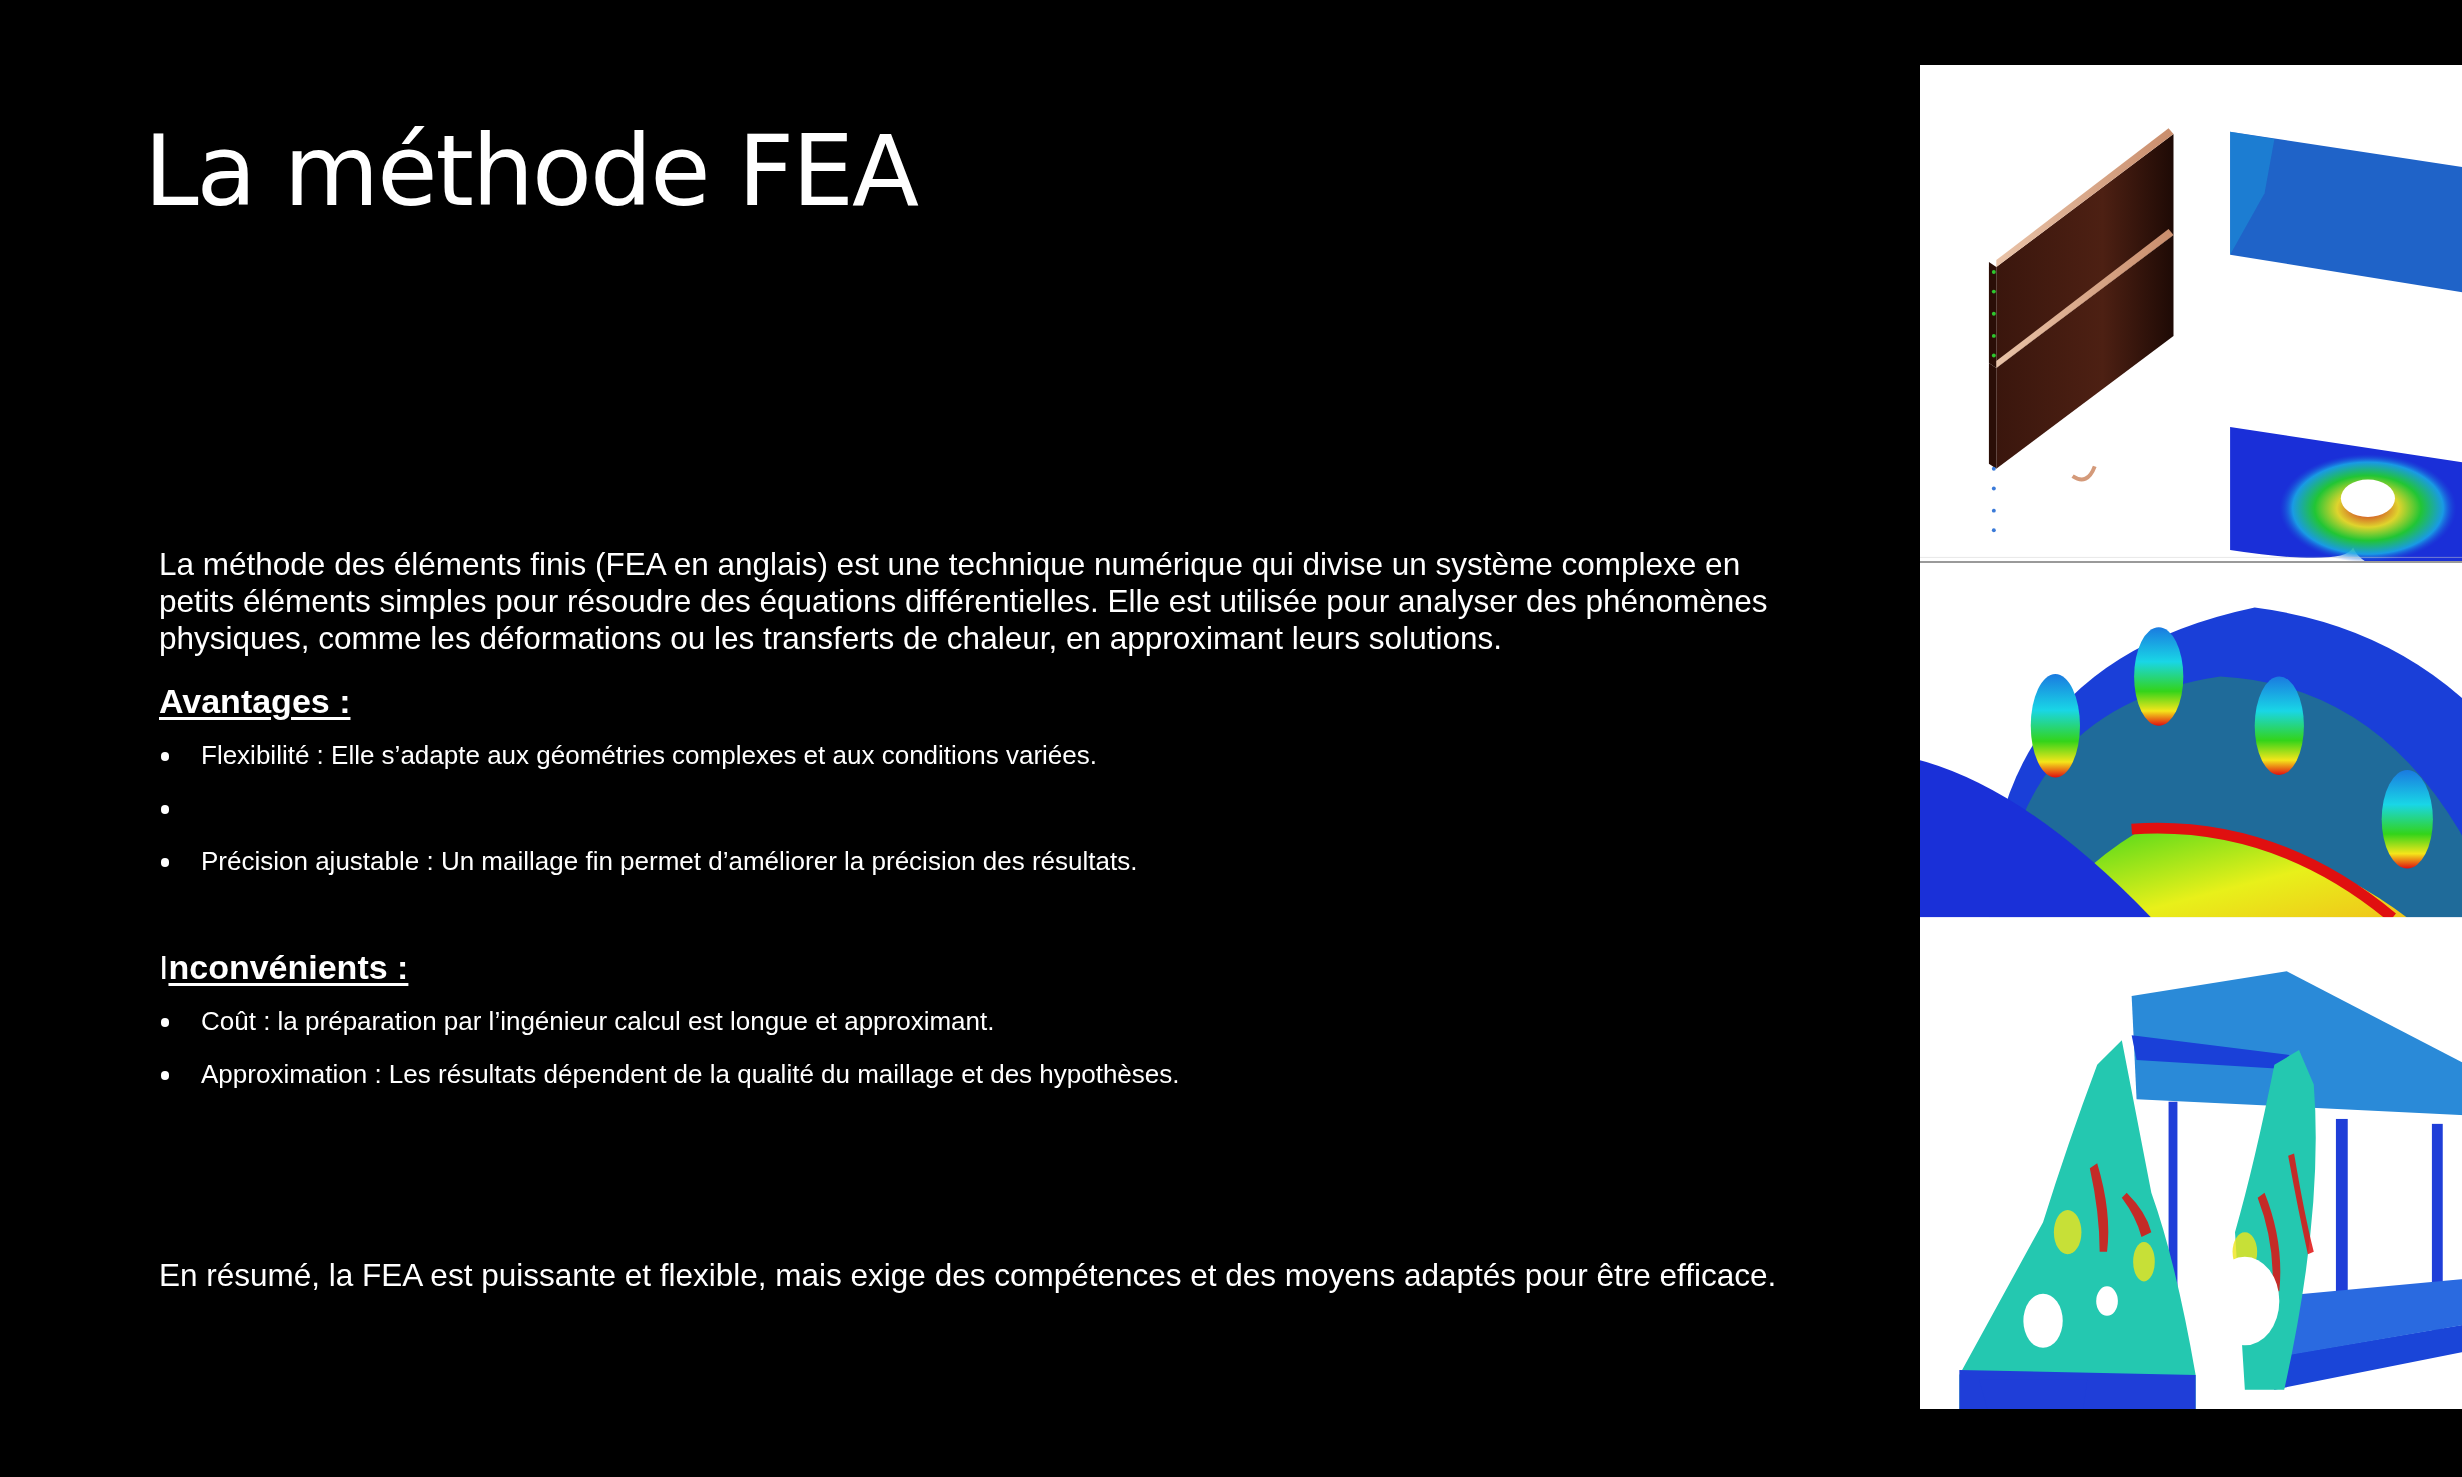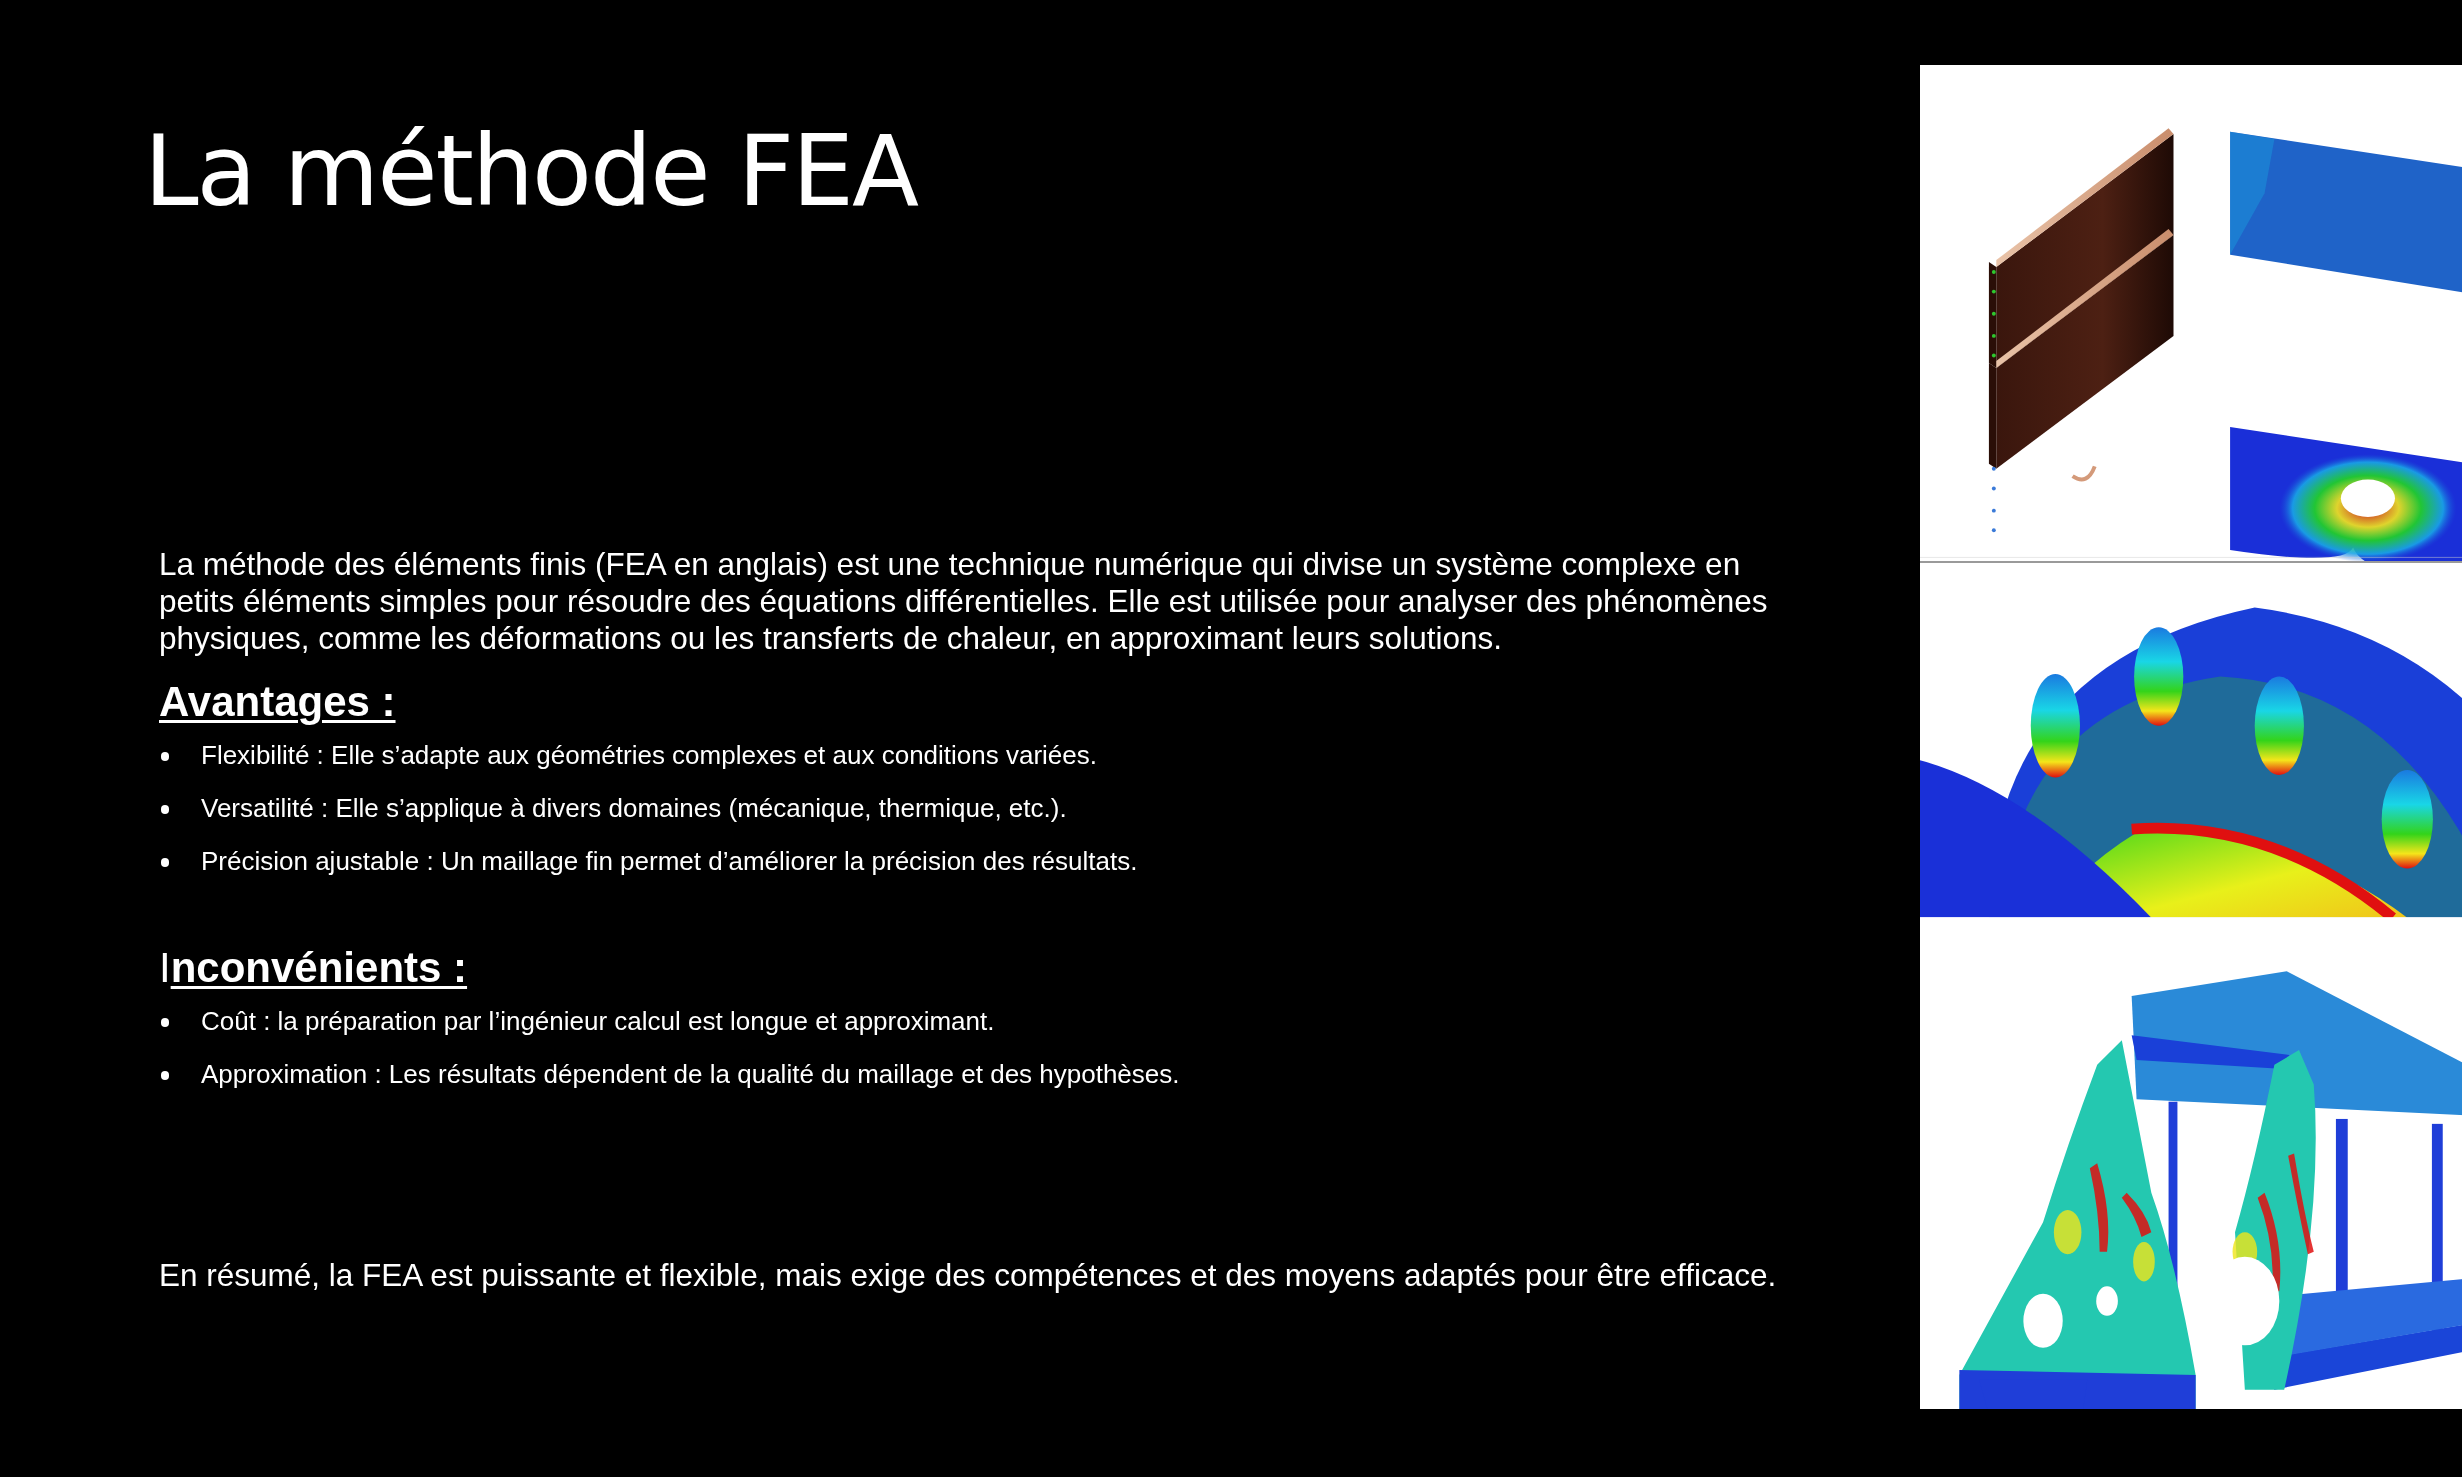--- a/index.html
+++ b/index.html
@@ -28,21 +28,21 @@
     font-size: 31.5px;
     line-height: 37px;
     white-space: nowrap;
     margin-top: 43px;
   }
   .intro { top: 503px; }
   .intro div { height: 37px; }
   .heading {
     position: absolute;
     left: 159px;
-    font-size: 42px;
+    font-size: 34px;
     line-height: 37px;
     font-weight: 700;
     white-space: nowrap;
   }
   .heading .ul { text-decoration: underline; text-decoration-thickness: 2.5px; text-underline-offset: 3.9px; }
   .heading .plain { font-weight: 400; }
   .bullet-list { position: absolute; left: 159px; margin: 0; padding: 0; list-style: none; }
   .bullet-list li {
     position: relative;
     height: 53px;
@@ -79,21 +79,21 @@
   <div>petits éléments simples pour résoudre des équations différentielles. Elle est utilisée pour analyser des phénomènes</div>
   <div>physiques, comme les déformations ou les transferts de chaleur, en approximant leurs solutions.</div>
 </div>
 
 <div class="heading" style="top:683px;">
   <span class="ul">Avantages :</span>
 </div>
 
 <ul class="bullet-list" style="top:737px;">
   <li><span class="bullet-dot"></span><span>Flexibilité : Elle s’adapte aux géométries complexes et aux conditions variées.</span></li>
-  <li><span class="bullet-dot"></span><span>Versatilité : Elle s’applique à divers domaines (mécanique, thermique, etc.).</span></li>
+  <li><span class="bullet-dot"></span></li>
   <li><span class="bullet-dot"></span><span>Précision ajustable : Un maillage fin permet d’améliorer la précision des résultats.</span></li>
 </ul>
 
 <div class="heading" style="top:949px;">
   <span class="plain">I</span><span class="ul">nconvénients :</span>
 </div>
 
 <ul class="bullet-list" style="top:1003px;">
   <li><span class="bullet-dot"></span><span>Coût : la préparation par l’ingénieur calcul est longue et approximant.</span></li>
   <li><span class="bullet-dot"></span><span>Approximation : Les résultats dépendent de la qualité du maillage et des hypothèses.</span></li>

